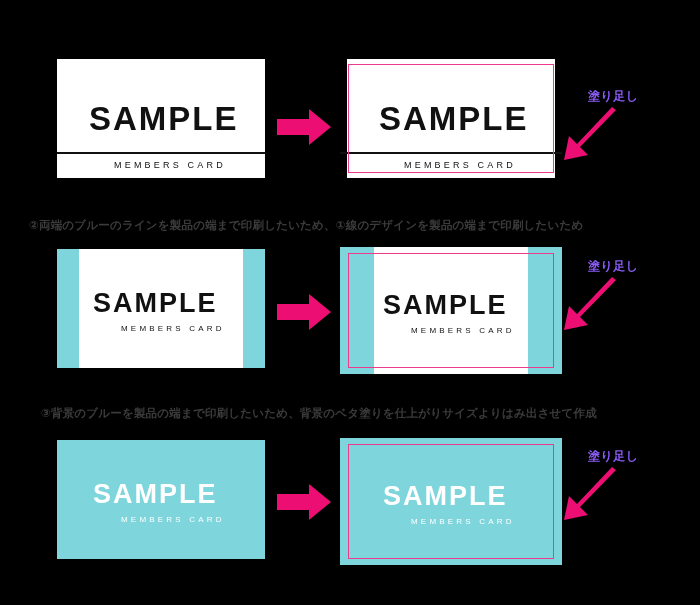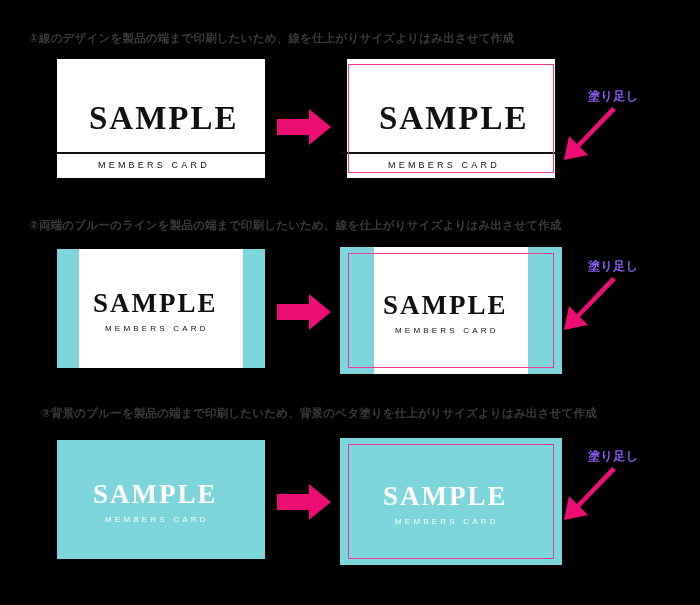--- a/index.html
+++ b/index.html
@@ -26,33 +26,34 @@
   .cap2{left:29px;top:218px;}
   .cap3{left:41px;top:406px;}
 
   
   .card{position:absolute;overflow:hidden;}
   .white{background:#ffffff;}
   .cyan{background:#7ed5dc;}
 
   .sample{
     position:absolute;
-    font-family:Liberation Serif, serif;
+    font-family:Liberation Sans, sans-serif;
     font-weight:700;
     letter-spacing:2px;
     line-height:1;
     white-space:nowrap;
   }
   .members{
     position:absolute;
     font-family:"Liberation Sans","DejaVu Sans",sans-serif;
     font-weight:400;
     letter-spacing:3.2px;
     line-height:1;
     white-space:nowrap;
+    margin-left:16px;
   }
   .dark{color:#111111;}
   .light{color:#ffffff;}
 
   .rule{position:absolute;background:#111111;height:1.5px;}
 
   
   .trim{
     position:absolute;
     border:1.4px solid #ee3a8c;
@@ -84,21 +85,20 @@
 
   
   #r3-left   {left:57px; top:440px; width:208px;height:119px;}
   #r3-right  {left:340px;top:438px; width:222px;height:127px;}
 </style>
 </head>
 <body>
 
 <div class="stage">
 
-  <div class="caption cap1">①線のデザインを製品の端まで印刷したいため、線を仕上がりサイズよりはみ出させて作成</div>
 
   <div class="card white" id="r1-left">
     <div class="sample dark" style="left:32px;top:43px;font-size:33px;">SAMPLE</div>
     <div class="rule" style="left:0;top:93px;width:208px;"></div>
     <div class="members dark" style="left:41px;top:102px;font-size:9px;">MEMBERS CARD</div>
   </div>
 
   <div class="bigarrow" style="left:277px;top:107px;">
     <svg width="54" height="40" viewBox="0 0 54 40" xmlns="http://www.w3.org/2000/svg">
       <polygon points="0,12 32,12 32,2 54,20 32,38 32,28 0,28" fill="#ec0e73"></polygon>
@@ -118,21 +118,21 @@
 
   <div class="calloutwrap" style="left:566px;top:88px;">
     <div class="callout-label" style="left:22px;top:0;">塗り足し</div>
     <div class="callout-arrow" style="left:-6px;top:18px;">
       <svg width="62" height="58" viewBox="0 0 62 58" xmlns="http://www.w3.org/2000/svg">
         <path d="M56 4 L20 41 L28 49 L4 54 L9 30 L17 38 L52 1 Z" fill="#ec0e73"></path>
       </svg>
     </div>
   </div>
 
-  <div class="caption cap2">②両端のブルーのラインを製品の端まで印刷したいため、線を仕上がりサイズよりはみ出させて作成</div>
+  <div class="caption cap2">②両端のブルーのラインを製品の端まで印刷したいため、①線のデザインを製品の端まで印刷したいため</div>
 
   <div class="card white" id="r2-left">
     <div class="cyan" style="position:absolute;left:0;top:0;width:22px;height:119px;"></div>
     <div class="cyan" style="position:absolute;right:0;top:0;width:22px;height:119px;"></div>
     <div class="sample dark" style="left:36px;top:41px;font-size:27px;">SAMPLE</div>
     <div class="members dark" style="left:48px;top:76px;font-size:8px;">MEMBERS CARD</div>
   </div>
 
   <div class="bigarrow" style="left:277px;top:292px;">
     <svg width="54" height="40" viewBox="0 0 54 40" xmlns="http://www.w3.org/2000/svg">

